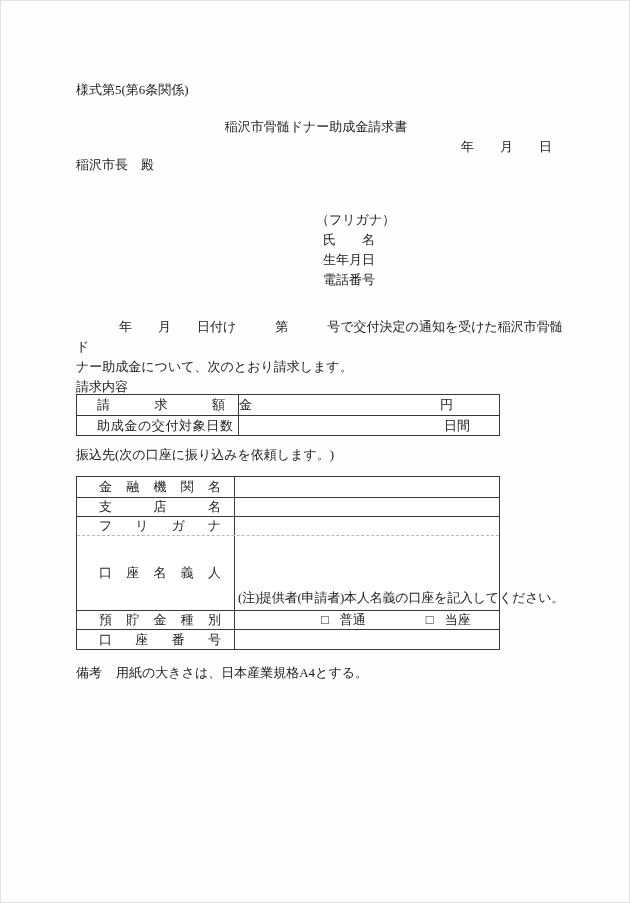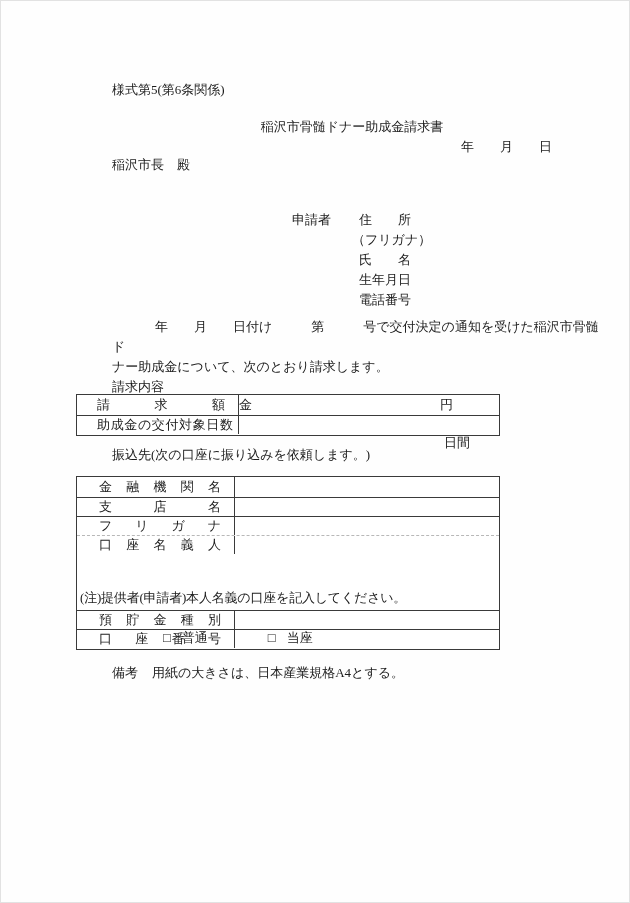--- a/index.html
+++ b/index.html
@@ -7,39 +7,39 @@
     position:relative;
     width:630px;height:903px;
     background:#fefefe;
     box-sizing:border-box;
     border:1px solid #e2e2e2;
     font-family:"Liberation Serif","DejaVu Serif",serif;
     font-size:13px;
     color:#1b1b1b;
     overflow:hidden;
   }
-  .abs{position:absolute;margin-left:36px;}
+  .abs{position:absolute;}
   
   .just{
     display:inline-block;
     text-align:justify;
     text-align-last:justify;
     white-space:normal;
   }
   
   .tbl{
     position:absolute;
     left:75px;
     width:424px;
     border:1px solid #3a3a3a;
     box-sizing:border-box;
     background:#fff;
   }
   .trow{display:flex;box-sizing:border-box;}
-  .trow + .trow{border-top:1px solid #3a3a3a;flex-direction:column;}
+  .trow + .trow{border-top:1px solid #3a3a3a;}
   .trow.dashed-top{border-top:1px dashed #b8b8b8;}
   .lcell{
     box-sizing:border-box;
     display:flex;align-items:center;
     border-right:1px solid #3a3a3a;
     flex:0 0 auto;
   }
   .rcell{flex:1 1 auto;box-sizing:border-box;position:relative;}
   .t1 .lcell{width:162px;}
   .t2 .lcell{width:158px;}
@@ -74,24 +74,20 @@
 
   <div class="abs" style="left:75px;top:80px;">様式第5(第6条関係)</div>
 
   <div class="abs" style="left:75px;top:117px;width:480px;text-align:center;">稲沢市骨髄ドナー助成金請求書</div>
 
   <div class="abs date-line" style="right:77px;top:137px;">年　　月　　日</div>
 
   <div class="abs" style="left:75px;top:155px;">稲沢市長　殿</div>
 
   <div class="abs applicant" style="left:255px;top:209px;">
-    <div class="app-row">
-      <span>申請者</span>
-      <span class="app-label-col just" style="width:52px;">住所</span>
-    </div>
     <div style="margin-left:67px;">
       <div class="furigana-line">（フリガナ）</div>
       <div><span class="just" style="width:52px;">氏名</span></div>
       <div>生年月日</div>
       <div>電話番号</div>
     </div>
   </div>
 
   <div class="abs body-par" style="left:75px;top:316px;">
     <div class="body-line1">年　　月　　日付け　　　第　　　号で交付決定の通知を受けた稲沢市骨髄ド</div>

